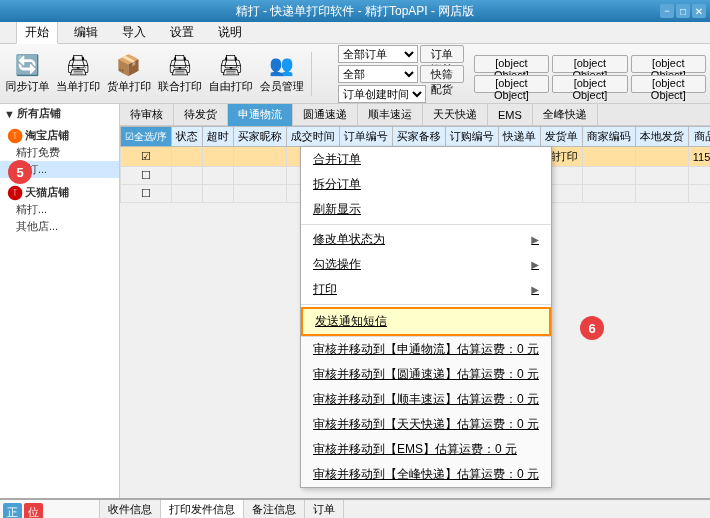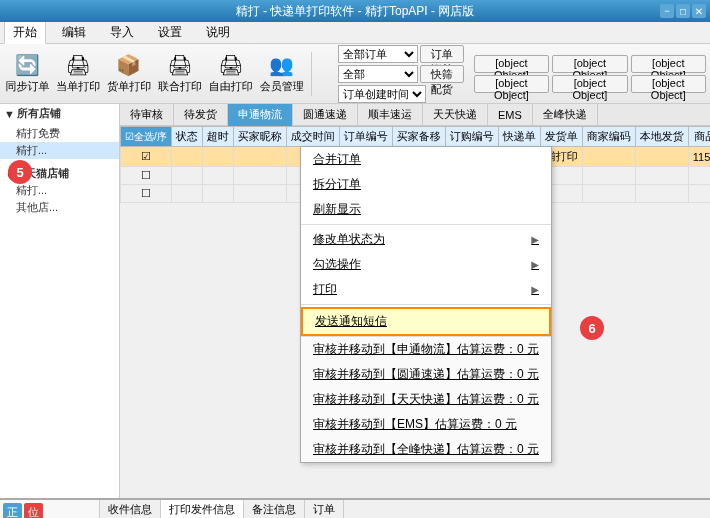--- a/index.html
+++ b/index.html
@@ -4,21 +4,21 @@
   <style>
     * { margin: 0; padding: 0; box-sizing: border-box; }
     body { font-family: 'SimSun', 'Microsoft YaHei', sans-serif; font-size: 12px; background: #f0f0f0; width: 710px; height: 518px; overflow: hidden; }
     
     
     .title-bar { background: linear-gradient(to bottom, #4a9fd4, #2176ae); height: 22px; display: flex; align-items: center; justify-content: center; color: white; font-size: 12px; position: relative; }
     .title-bar .window-controls { position: absolute; right: 4px; display: flex; gap: 2px; }
     .title-bar .window-controls span { width: 14px; height: 14px; display: inline-flex; align-items: center; justify-content: center; background: #5ba8d8; color: white; font-size: 10px; cursor: pointer; border-radius: 2px; }
     
     
-    .menu-bar { background: #f0f0f0; border-bottom: 1px solid #ccc; height: 22px; display: flex; align-items: center; padding: 0 4px; gap: 8px; }
+    .menu-bar { background: #f0f0f0; border-bottom: 1px solid #ccc; height: 22px; display: flex; align-items: center; padding: 0 16px; gap: 8px; }
     .menu-bar .menu-tab { padding: 2px 8px; font-size: 12px; cursor: pointer; }
     .menu-bar .menu-tab.active { background: white; border: 1px solid #ccc; border-bottom: 1px solid white; }
     
     
     .toolbar { background: linear-gradient(to bottom, #f8f8f8, #e8e8e8); border-bottom: 1px solid #ccc; height: 60px; display: flex; align-items: center; padding: 2px 4px; gap: 4px; }
     .toolbar-btn { display: flex; flex-direction: column; align-items: center; justify-content: center; width: 52px; height: 54px; border: 1px solid transparent; cursor: pointer; border-radius: 3px; font-size: 11px; gap: 2px; }
     .toolbar-btn .icon { font-size: 20px; }
     .toolbar-sep { width: 1px; height: 44px; background: #ccc; margin: 0 2px; }
     .toolbar-small-btn { padding: 1px 6px; border: 1px solid #aaa; background: #f5f5f5; border-radius: 2px; font-size: 11px; cursor: pointer; height: 18px; }
     .toolbar-select { height: 18px; font-size: 11px; border: 1px solid #aaa; background: white; min-width: 80px; }
@@ -142,20 +142,23 @@
 </div>
 
 <div class="main-area">
 
   <div class="sidebar">
     <div class="sidebar-title">
       <span>▼</span>
         <span>所有店铺</span>
     </div>
     <div class="sidebar-section">
+      <div class="sidebar-item" style="padding-left:8px; font-weight:bold;">
+        <span style="color:#ff6600; font-size:14px;">🅣</span> 淘宝店铺
+      </div>
       <div class="sidebar-item">精打免费</div>
       <div class="sidebar-item selected">精打...</div>
     </div>
     <div class="sidebar-section">
       <div class="sidebar-item" style="padding-left:8px; font-weight:bold;">
         <span style="color:#cc0000; font-size:14px;">🅣</span> 天猫店铺
       </div>
       <div class="sidebar-item">精打...</div>
       <div class="sidebar-item">其他店...</div>
     </div>
@@ -277,20 +280,23 @@
         </div>
 
         <div style="border-top:1px solid #ddd; background:#fafafa; max-width:300px;">
           <div class="context-menu-item">
             <span>审核并移动到【申通物流】估算运费：0 元</span>
           </div>
           <div class="context-menu-item">
             <span>审核并移动到【圆通速递】估算运费：0 元</span>
           </div>
           <div class="context-menu-item">
+            <span>审核并移动到【顺丰速运】估算运费：0 元</span>
+          </div>
+          <div class="context-menu-item">
             <span>审核并移动到【天天快递】估算运费：0 元</span>
           </div>
           <div class="context-menu-item">
             <span>审核并移动到【EMS】估算运费：0 元</span>
           </div>
           <div class="context-menu-item">
             <span>审核并移动到【全峰快递】估算运费：0 元</span>
           </div>
         </div>
       </div>

